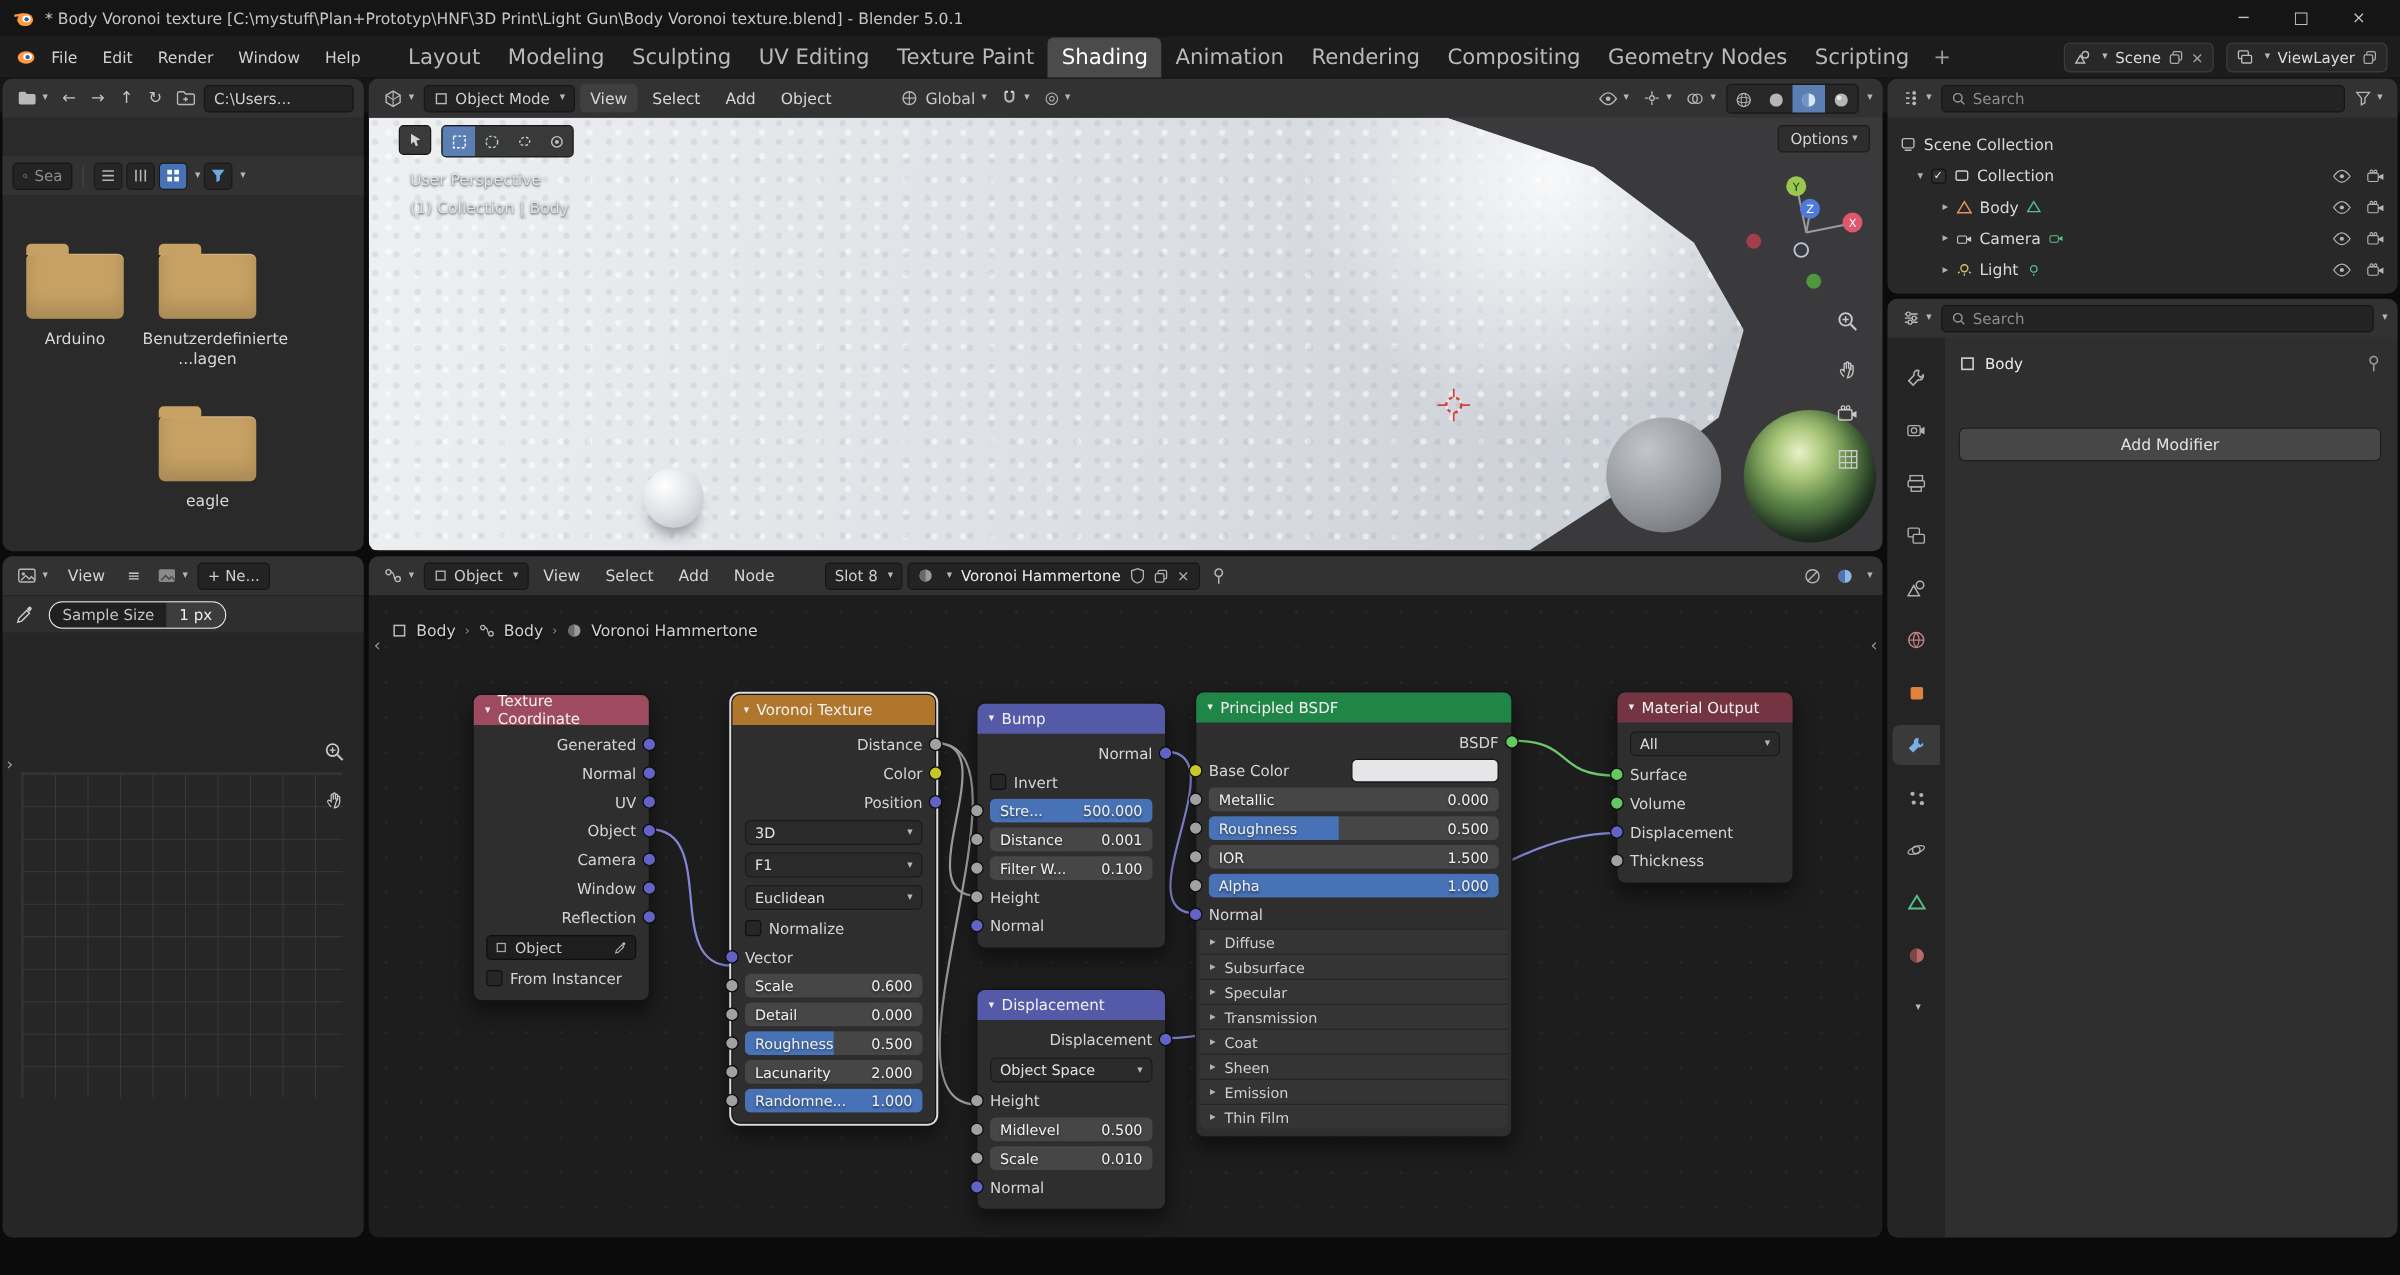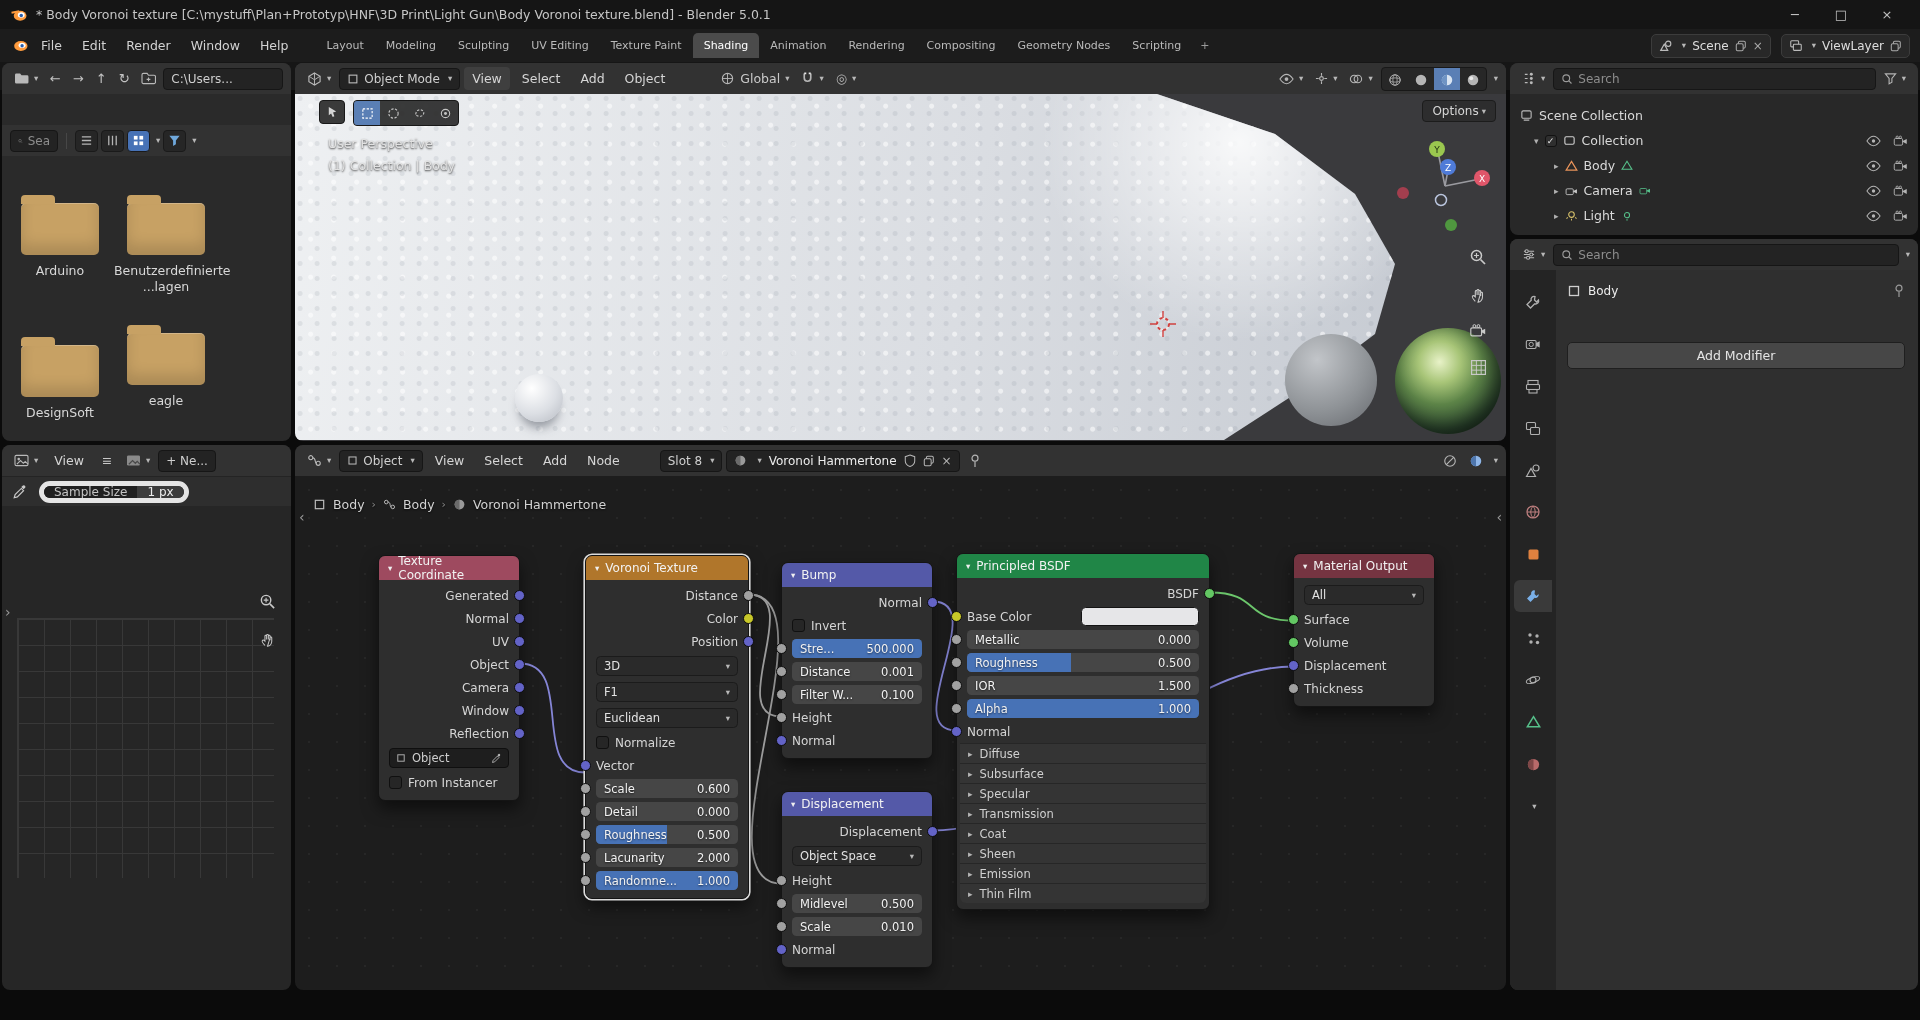--- a/index.html
+++ b/index.html
@@ -22,21 +22,21 @@
 .chev{font-size:8.5px;color:#b8b8b8;line-height:1;margin-left:3px}
 .sep{width:1px;height:16px;background:#474747;margin:0 5px}
 
 
 #titlebar{left:0;top:0;width:1920px;height:29px;background:#151515;display:flex;align-items:center;gap:8px;padding:0 10px;color:#c6c6c6;font-size:12.5px}
 .winbtns{margin-left:auto;display:flex}
 .winbtn{width:46px;height:29px;display:flex;align-items:center;justify-content:center;color:#c0c0c0;font-size:13px}
 #menubar{left:0;top:29px;width:1920px;height:33px;background:#1c1c1c;display:flex;align-items:center;padding:0 10px;gap:2px}
 .menu{padding:5px 9px;border-radius:4px;color:#d2d2d2;font-size:12.5px}
 .tabs{display:flex;align-items:center;margin-left:16px}
-.tab{padding:6px 11px;font-size:11px;color:#b9b9b9;border-radius:5px 5px 0 0}
+.tab{padding:6px 11px;font-size:17px;color:#b9b9b9;border-radius:5px 5px 0 0}
 .tab.active{background:#4b4b4b;color:#ffffff}
 .tab.add{color:#9a9a9a;padding:6px 8px}
 .datablock{display:flex;align-items:center;background:#282828;border:1px solid #3c3c3c;border-radius:5px;height:24px;padding:0 7px;gap:6px;font-size:12px;color:#ddd}
 
 
 .editor{position:absolute;background:#2b2b2b;border-radius:8px;overflow:hidden}
 .ed-hdr{height:31px;background:var(--hdr);display:flex;align-items:center;padding:0 8px;gap:4px;font-size:12.5px;position:relative;z-index:6}
 .mi{padding:4px 8px;border-radius:4px;color:#d6d6d6}
 .ibtn{height:22px;min-width:22px;display:flex;align-items:center;justify-content:center;border-radius:4px;color:#c9c9c9;gap:2px;padding:0 4px;background:transparent}
 .ibtn.dark{background:#262626;border:1px solid #1a1a1a}
@@ -49,21 +49,21 @@
 .navbtn{width:20px;height:22px;display:flex;align-items:center;justify-content:center;color:#c3c3c3;font-size:13px;border-radius:4px}
 .fb-body{position:absolute;left:0;top:62px;right:0;bottom:0}
 .ftile{position:absolute;width:104px;display:flex;flex-direction:column;align-items:center;gap:8px}
 .folder-icon{width:78px;height:52px;background:var(--folder);border-radius:5px;position:relative;box-shadow:inset 0 -10px 14px rgba(0,0,0,.14),inset 0 1px 0 rgba(255,255,255,.25)}
 .folder-icon::before{content:"";position:absolute;left:0;top:-8px;width:34px;height:9px;background:var(--folder);border-radius:4px 4px 0 0}
 .flabel{font-size:12.5px;color:#d8d8d8;text-align:center;line-height:1.25;max-width:104px}
 
 
 #imageeditor{left:2px;top:445px;width:289px;height:545px;background:#262626}
 .tool-hdr{height:30px;background:#2e2e2e;display:flex;align-items:center;padding:0 6px;gap:7px;border-top:1px solid #242424}
-.pill{display:flex;align-items:flex-end;height:22px;border-radius:11px;overflow:hidden;border:5px solid #e5e5e5}
+.pill{display:flex;align-items:flex-end;height:22px;border-radius:11px;overflow:hidden;border:1px solid #e5e5e5}
 .pill .plabel{background:#202020;padding:0 10px;height:100%;display:flex;align-items:center;color:#c4c4c4}
 .pill .pvalue{background:#3c3c3c;padding:0 10px;height:100%;display:flex;align-items:center;color:#ececec}
 .imged-body{position:absolute;left:0;top:61px;right:0;bottom:0}
 .im-grid{position:absolute;left:15px;top:112px;width:257px;height:260px;background-image:linear-gradient(#383838 1px,transparent 1px),linear-gradient(90deg,#383838 1px,transparent 1px);background-size:26px 26px;border-left:1px solid #383838;border-top:1px solid #383838}
 .float-btn{position:absolute;width:26px;height:26px;display:flex;align-items:center;justify-content:center;border-radius:13px;color:#c9c9c9}
 .edge-chev{position:absolute;color:#9a9a9a;font-size:14px}
 
 
 #viewport{left:295px;top:63px;width:1211px;height:378px;background:#3a3a3d}
 .vp-body{position:absolute;left:0;top:31px;right:0;bottom:0;overflow:hidden}
@@ -262,24 +262,20 @@
   </div>
   <div class="fb-body">
     <div class="ftile" style="left:6px;top:78px">
       <div class="folder-icon"></div>
       <div class="flabel">Arduino</div>
     </div>
     <div class="ftile" style="left:112px;top:78px">
       <div class="folder-icon"></div>
       <div class="flabel">Benutzerdefinierte ...lagen</div>
     </div>
-    <div class="ftile" style="left:6px;top:220px">
-      <div class="folder-icon"></div>
-      <div class="flabel">DesignSoft</div>
-    </div>
     <div class="ftile" style="left:112px;top:208px">
       <div class="folder-icon"></div>
       <div class="flabel">eagle</div>
     </div>
   </div>
 </div>
 
 <div id="imageeditor" class="editor">
   <div class="ed-hdr">
     <div class="ibtn">

